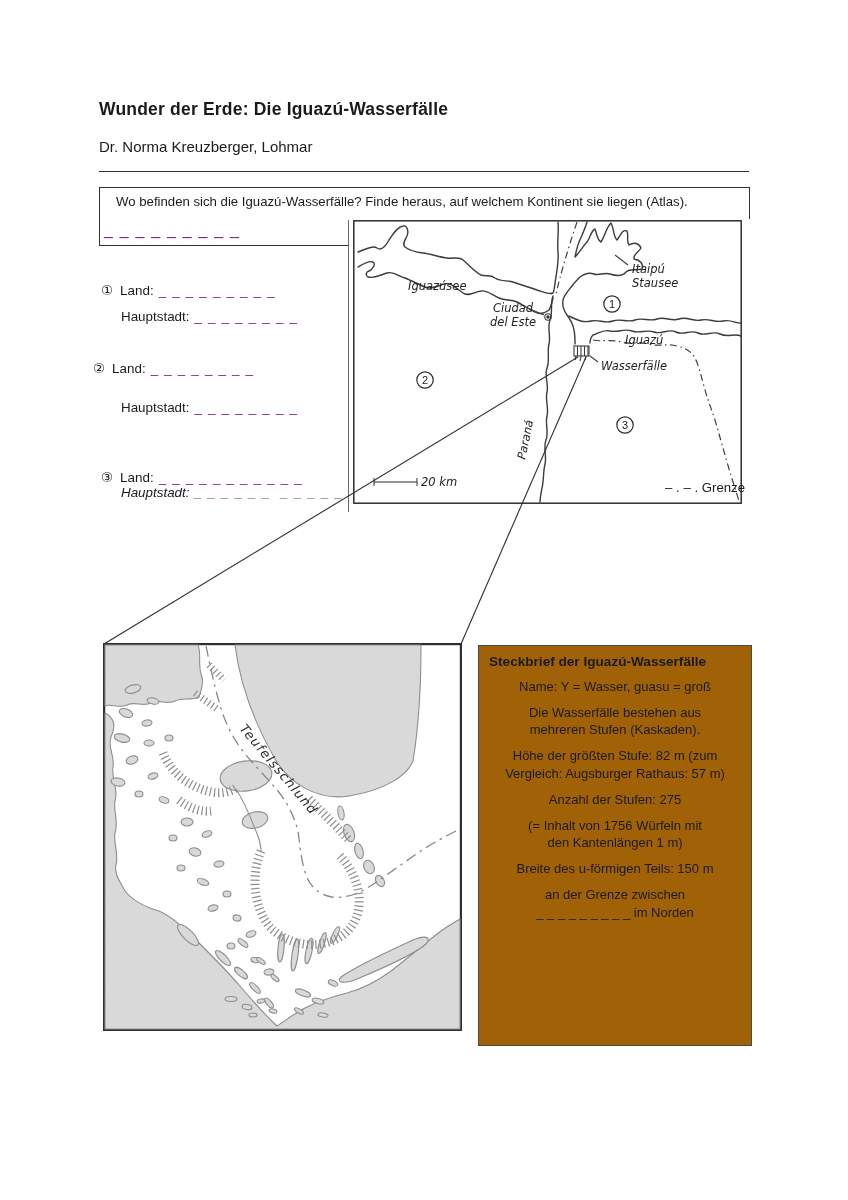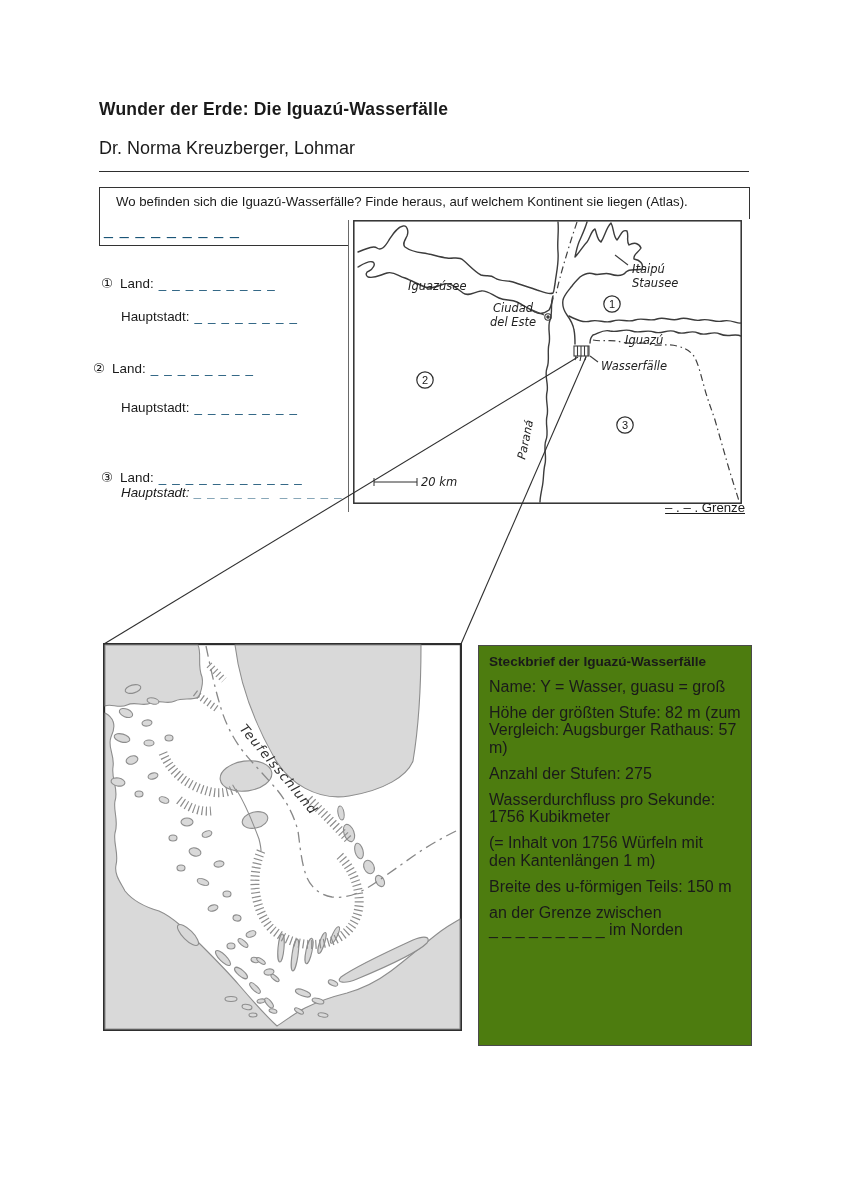--- a/index.html
+++ b/index.html
@@ -1,58 +1,58 @@
 <!DOCTYPE html>
 <html><head>
 <meta charset="utf-8">
 <style>
   html,body{margin:0;padding:0;background:#fff;}
   .page{position:relative;width:848px;height:1200px;background:#ffffff;overflow:hidden;
         font-family:"Liberation Sans",sans-serif;color:#1a1a1a;}
   .abs{position:absolute;}
   .title{left:99px;top:99px;font-size:17.5px;font-weight:bold;letter-spacing:.2px;}
-  .author{left:99px;top:138px;font-size:18px;}
+  .author{left:99px;top:138px;font-size:15px;}
   .rule{left:99px;top:171px;width:650px;height:0;border-top:1.4px solid #2e2e2e;}
   .qbox{left:99px;top:187px;width:649px;height:57px;border:1.3px solid #333;background:#fff;z-index:1;}
   .qtext{position:absolute;left:16px;top:6px;width:632px;font-size:13.2px;}
   .qblank{position:absolute;left:4px;top:33px;}
-  .blank{color:#0c4a6e;letter-spacing:1.2px;white-space:pre;}
+  .blank{color:#701a75;letter-spacing:1.2px;white-space:pre;}
   .row{position:absolute;font-size:13.4px;z-index:1;}
   .cnum{font-family:"DejaVu Sans",sans-serif;font-size:13.5px;margin-right:7px;}
   .lbl{}
   .row .blank{margin-left:5px;}
   
   .map-paste{left:348px;top:219px;width:412px;height:293px;background:#fff;z-index:2;}
   .map-vline{left:348px;top:220px;width:1px;height:292px;background:#6a6a6a;z-index:2;}
   .map-frame{left:353px;top:220px;width:389px;height:284px;z-index:2;}
-  .legend{left:445px;top:500px;width:300px;text-align:right;font-size:13.2px;z-index:2;text-decoration:underline;}
+  .legend{left:445px;top:480px;width:300px;text-align:right;font-size:13.2px;z-index:2;}
   svg text.mlab{font-family:"DejaVu Sans",sans-serif;font-style:italic;font-size:11.5px;fill:#222;}
   svg text.mnum{font-family:"Liberation Sans",sans-serif;font-size:11px;fill:#1a1a1a;}
   .overlay{left:0;top:0;width:848px;height:1200px;z-index:3;pointer-events:none;}
   .detail{left:103px;top:643px;width:359px;height:388px;z-index:4;}
-  .steck{left:478px;top:645px;width:274px;height:401px;border:1.6px solid #4a4a4a;background:#4d7c0f;
+  .steck{left:478px;top:645px;width:274px;height:401px;border:1.6px solid #4a4a4a;background:#a16207;
          box-sizing:border-box;padding:8px 10px;z-index:4;}
   .steck h2{margin:0 0 4px 0;font-size:13.6px;font-weight:bold;}
-  .steck p{margin:8.5px 0 0 0;font-size:16px;line-height:17.5px;white-space:pre-line;}
+  .steck p{margin:8.5px 0 0 0;font-size:13px;line-height:17.5px;white-space:pre-line;text-align:center;}
 </style>
 </head>
 <body>
 
 <div class="page">
 
   <div class="abs title">Wunder der Erde: Die Iguazú-Wasserfälle</div>
   <div class="abs author">Dr. Norma Kreuzberger, Lohmar</div>
   <div class="abs rule"></div>
 
   <div class="abs qbox">
     <div class="qtext">Wo befinden sich die Iguazú-Wasserfälle? Finde heraus, auf welchem Kontinent sie liegen (Atlas).</div>
     <div class="qblank"><span class="blank">_ _ _ _ _ _ _ _ _</span></div>
   </div>
 
-  <div class="abs row" style="left:101px;top:275px;">
+  <div class="abs row" style="left:101px;top:282px;">
     <span class="cnum">①</span><span class="lbl">Land:</span><span class="blank">_ _ _ _ _ _ _ _ _</span>
   </div>
   <div class="abs row" style="left:121px;top:309px;">
     <span class="lbl">Hauptstadt:</span><span class="blank">_ _ _ _ _ _ _ _</span>
   </div>
   <div class="abs row" style="left:93px;top:360px;">
     <span class="cnum">②</span><span class="lbl">Land:</span><span class="blank">_ _ _ _ _ _ _ _</span>
   </div>
   <div class="abs row" style="left:121px;top:400px;">
     <span class="lbl">Hauptstadt:</span><span class="blank">_ _ _ _ _ _ _ _</span>
@@ -227,25 +227,25 @@
       <path d="M133,146 C142,160 150,180 156,196 C157,200 158,204 158,208" fill="none" stroke="#8d8d8d" stroke-width="1.1"></path>
 
       <path d="M103,3 C107,22 111,42 117,62 C122,80 131,98 143,112 C153,124 165,136 175,148 C183,158 191,172 195,188 C197,202 198,218 203,232 C207,244 217,252 229,254 C243,256 257,250 269,242 C281,234 295,224 309,214 C323,204 337,196 353,188" fill="none" stroke="#888888" stroke-width="1.3" stroke-dasharray="11 5 2.5 5"></path>
       <text transform="translate(136,86) rotate(50)" style="font-family:'DejaVu Sans',sans-serif;font-style:italic;font-size:13px;letter-spacing:1.2px;fill:#2f2f2f;">Teufelsschlund</text>
     </svg>
   </div>
 
   <div class="abs steck">
     <h2>Steckbrief der Iguazú-Wasserfälle</h2>
     <p>Name: Y = Wasser, guasu = groß</p>
+    <p>Die Wasserfälle bestehen aus
+mehreren Stufen (Kaskaden).</p>
     <p>Höhe der größten Stufe: 82 m (zum
 Vergleich: Augsburger Rathaus: 57 m)</p>
     <p>Anzahl der Stufen: 275</p>
-    <p>Wasserdurchfluss pro Sekunde:
-1756 Kubikmeter</p>
     <p>(= Inhalt von 1756 Würfeln mit
 den Kantenlängen 1 m)</p>
     <p>Breite des u-förmigen Teils: 150 m</p>
     <p>an der Grenze zwischen
 _ _ _ _ _ _ _ _ _  im Norden</p>
   </div>
 
 </div>
 
 </body></html>

